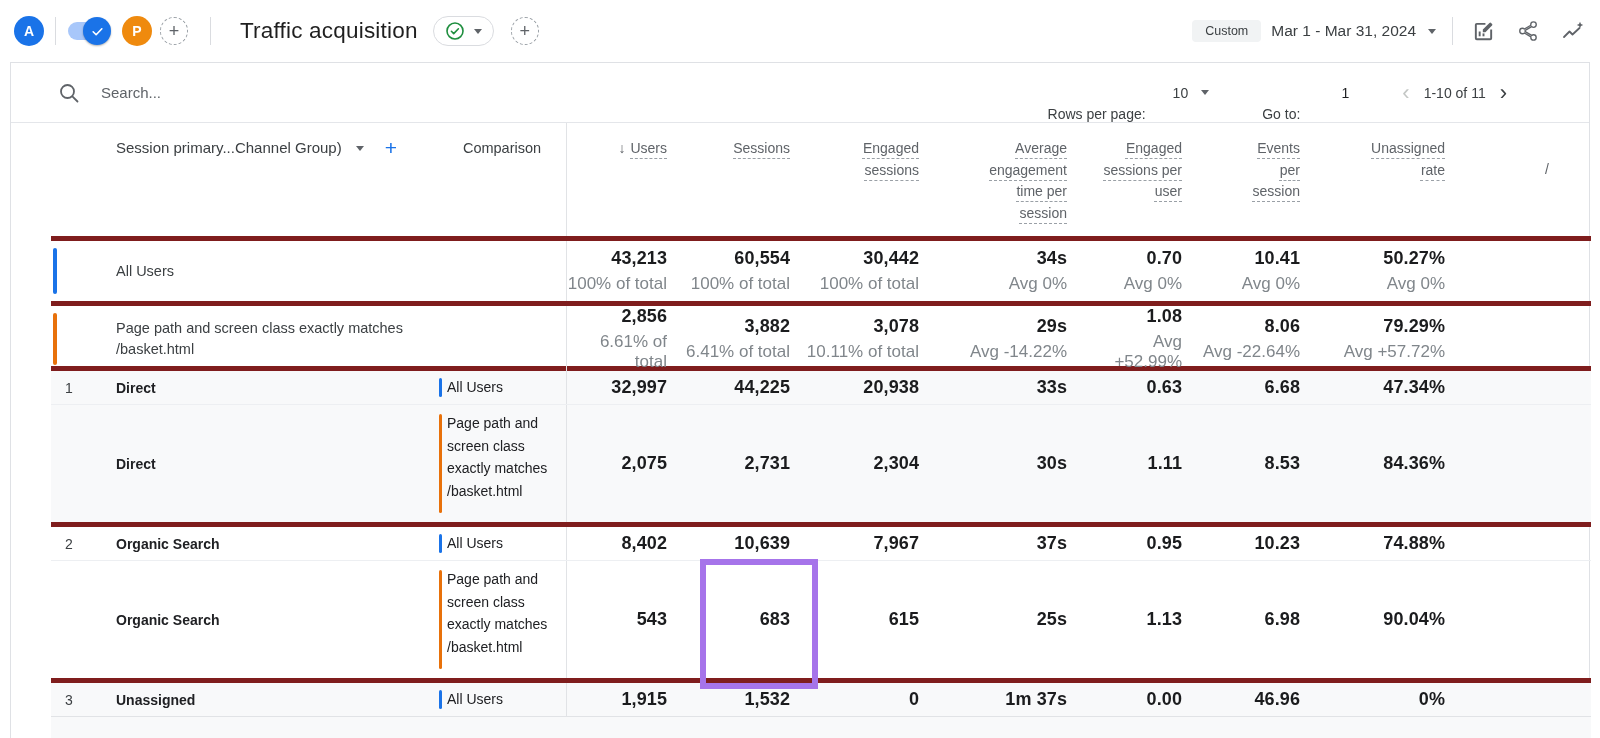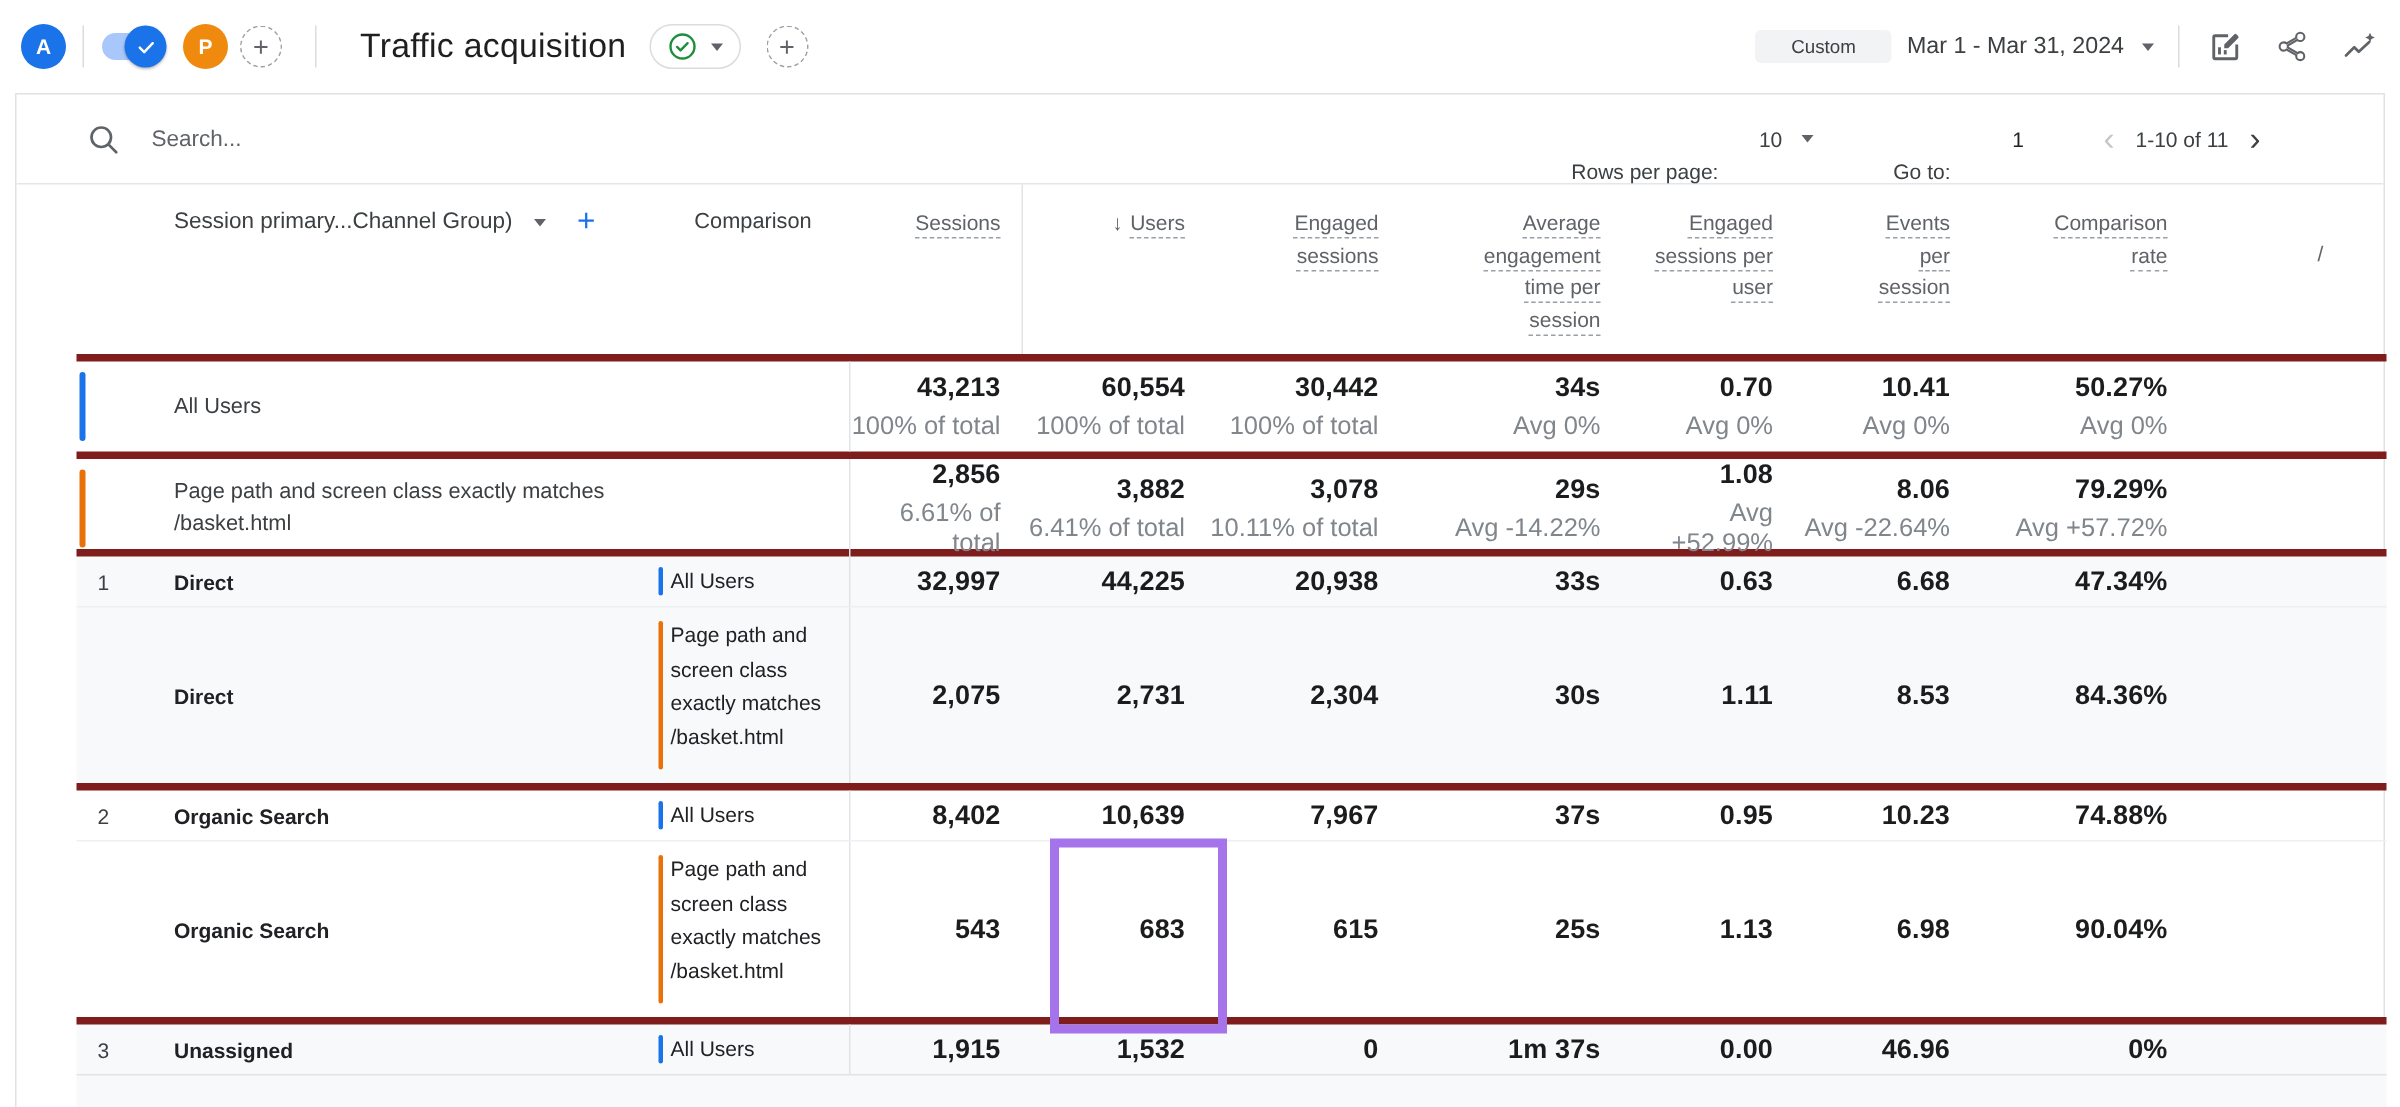--- a/index.html
+++ b/index.html
@@ -11,21 +11,21 @@
   .avatar-a { background:#1a73e8; }
   .avatar-p { background:#ef8a0e; }
   .vdiv { width:1px; height:28px; background:#dadce0; margin:0 11px; flex:0 0 auto; }
   .toggle { position:relative; width:40px; height:18px; border-radius:9px; background:#a8c7fa; margin:0 14px 0 1px; flex:0 0 auto; cursor:pointer; }
   .toggle .thumb { position:absolute; right:-3px; top:-5px; width:28px; height:28px; border-radius:50%; background:#1a73e8; display:flex; align-items:center; justify-content:center; box-shadow:0 1px 2px rgba(0,0,0,.3); }
   .dashed-plus { width:28px; height:28px; border-radius:50%; border:1.5px dashed #9aa0a6; color:#5f6368; font-size:18px; line-height:1; display:flex; align-items:center; justify-content:center; margin-left:8px; flex:0 0 auto; cursor:pointer; background:#fff; }
   .report-title { font-size:22.5px; color:#1f1f1f; margin-left:29px; letter-spacing:.2px; white-space:nowrap; }
   .check-pill { height:30px; border:1px solid #dadce0; border-radius:16px; background:#fff; display:flex; align-items:center; gap:9px; padding:0 11px; margin-left:15px; cursor:pointer; }
   .caret { width:0; height:0; border-left:4.5px solid transparent; border-right:4.5px solid transparent; border-top:5px solid #5f6368; }
   .tb-right { margin-left:auto; display:flex; align-items:center; }
-  .chip { background:#f1f3f4; color:#3c4043; font-size:12.5px; padding:4px 24px; border-radius:4px; font-weight:400; }
+  .chip { background:#f1f3f4; color:#3c4043; font-size:12.5px; padding:4px 13px; border-radius:4px; font-weight:400; }
   .daterange { display:flex; align-items:center; gap:12px; margin-left:10px; cursor:pointer; }
   .daterange .dr-text { font-size:15.5px; color:#3c4043; }
   .tb-icons { display:flex; align-items:center; gap:19px; margin-left:13px; }
   .icon-btn { width:26px; height:26px; display:flex; align-items:center; justify-content:center; cursor:pointer; }
 
   
   .card { position:absolute; left:10px; top:62px; width:1580px; height:676px; background:#fff; border:1px solid #dfe1e5; border-bottom:none; }
 
   
   .controls-row { height:60px; border-bottom:1px solid #e4e6ea; display:flex; align-items:center; padding-left:46px; padding-right:80px; }
@@ -179,27 +179,27 @@
 
   <div class="tbl">
 
     <div class="trow thead">
       <div class="th-dim">
         <span class="dim-label">Session primary...Channel Group)</span>
         <span class="caret" style="margin-top:7px;"></span>
         <span class="dim-plus">+</span>
       </div>
       <div class="th-comp">Comparison</div>
+      <div class="th-m m1"><span class="sort-arrow">↓</span><span class="hlbl">Users</span></div>
       <div class="th-m"><span class="hlbl">Sessions</span></div>
-      <div class="th-m m1"><span class="sort-arrow">↓</span><span class="hlbl">Users</span></div>
       <div class="th-m"><span class="hlbl w80">Engaged sessions</span></div>
       <div class="th-m"><span class="hlbl w92">Average engagement time per session</span></div>
       <div class="th-m"><span class="hlbl w78">Engaged sessions per user</span></div>
       <div class="th-m"><span class="hlbl w64">Events per session</span></div>
-      <div class="th-m"><span class="hlbl w98">Comparison rate</span></div>
+      <div class="th-m"><span class="hlbl w98">Unassigned rate</span></div>
       <div class="th-sliver">/</div>
     </div>
 
     <div class="trow r-sum bt">
       <div class="sum-lbl blue">All Users</div>
       <div></div>
       <div class="m m1">
           <span class="val">43,213</span>
           <span class="delta">100% of total</span>
         </div>

